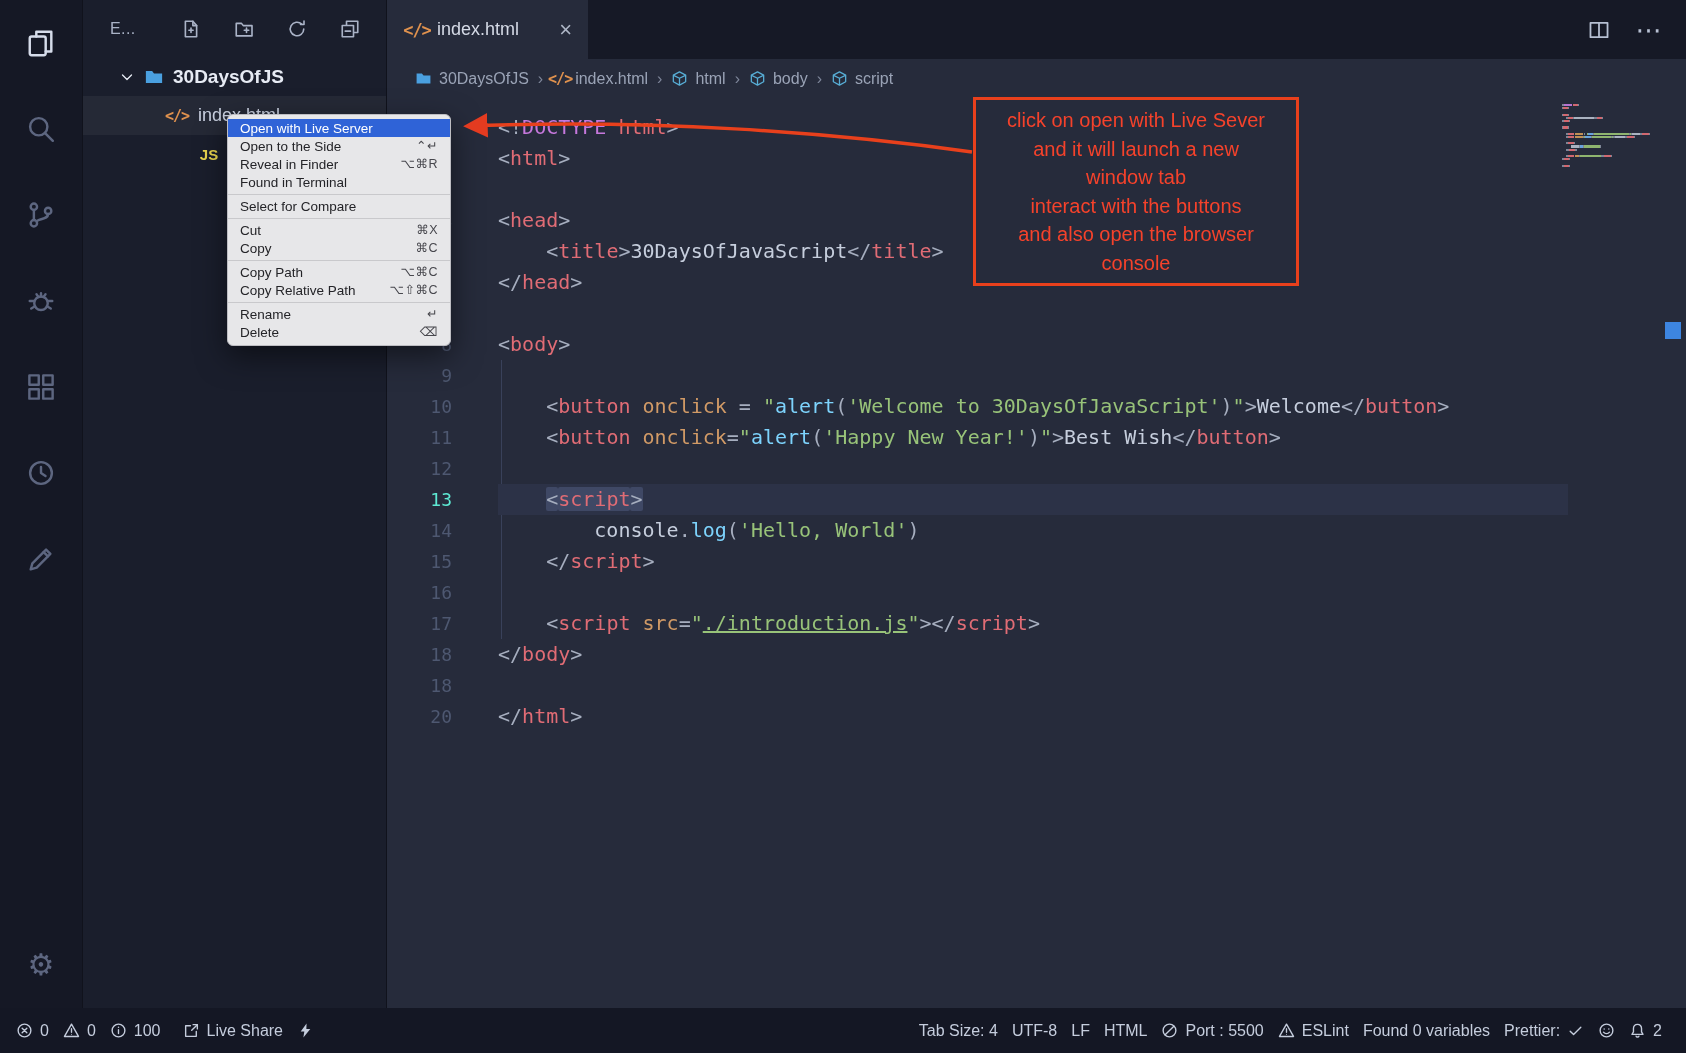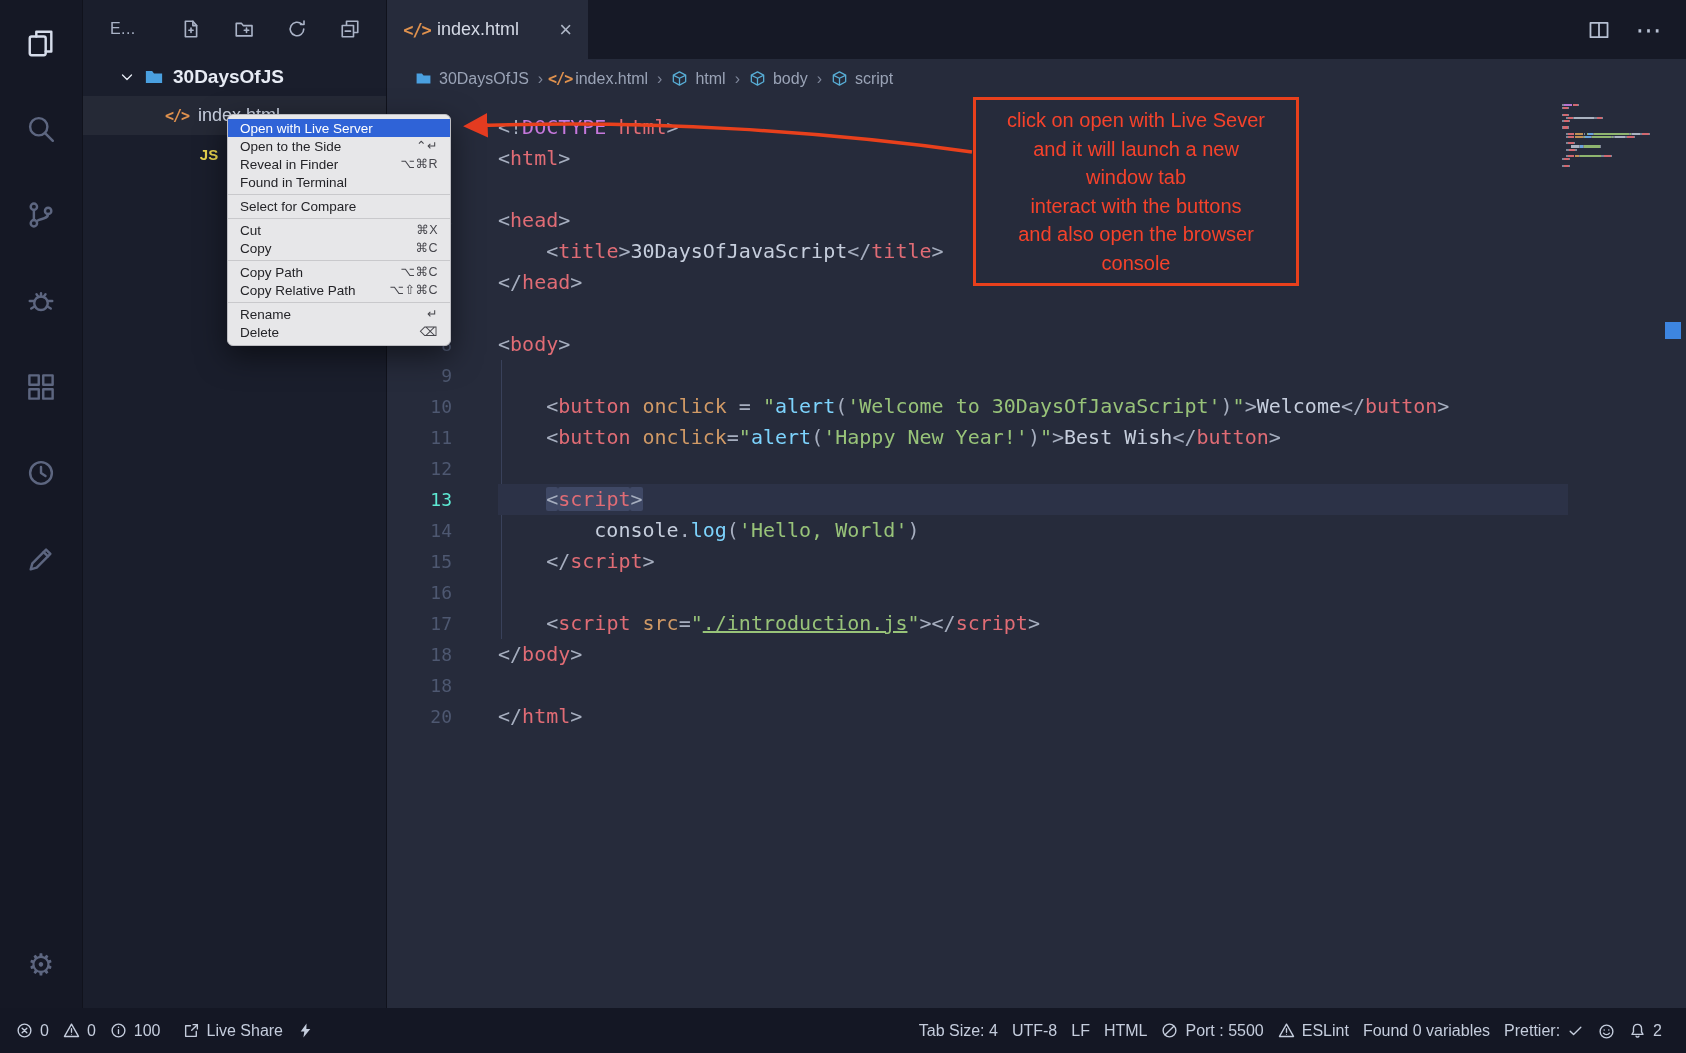--- a/index.html
+++ b/index.html
@@ -72,21 +72,21 @@
   
   #note{position:absolute;left:973px;top:97px;width:326px;border:3px solid #e43b20;color:#f5422b;
     text-align:center;font-size:20px;line-height:28.5px;white-space:pre-line;padding:6px 4px;z-index:40;font-weight:500}
   #arrow{position:absolute;inset:0;z-index:60;pointer-events:none}
 
   
   #status{height:45px;background:#141724;display:flex;align-items:center;color:#c5cddd;font-size:16px;
     padding:0 24px 0 16px;flex:none}
   .st-left{display:flex;align-items:center;gap:22px}
   .st-cluster{display:flex;align-items:center;gap:14px}
-  .st-right{margin-left:auto;display:flex;align-items:flex-end;gap:14px}
+  .st-right{margin-left:auto;display:flex;align-items:center;gap:14px}
   .st-item{display:flex;align-items:center;gap:7px;cursor:pointer;white-space:nowrap}
   .st-item .ic{width:17px;height:17px}
 
   
   .ic{display:inline-flex;align-items:center;justify-content:center;flex:none}
   .ic svg{width:100%;height:100%;display:block}
   .tcode{color:#e0924e;font-family:"DejaVu Sans Mono",monospace;font-weight:bold;font-size:15px;letter-spacing:-1px}
   .tab .tcode{font-size:17px}
   .tjs{color:#ead54e;font-weight:bold;font-size:15px}
   .tgear{font-size:30px;line-height:1}

